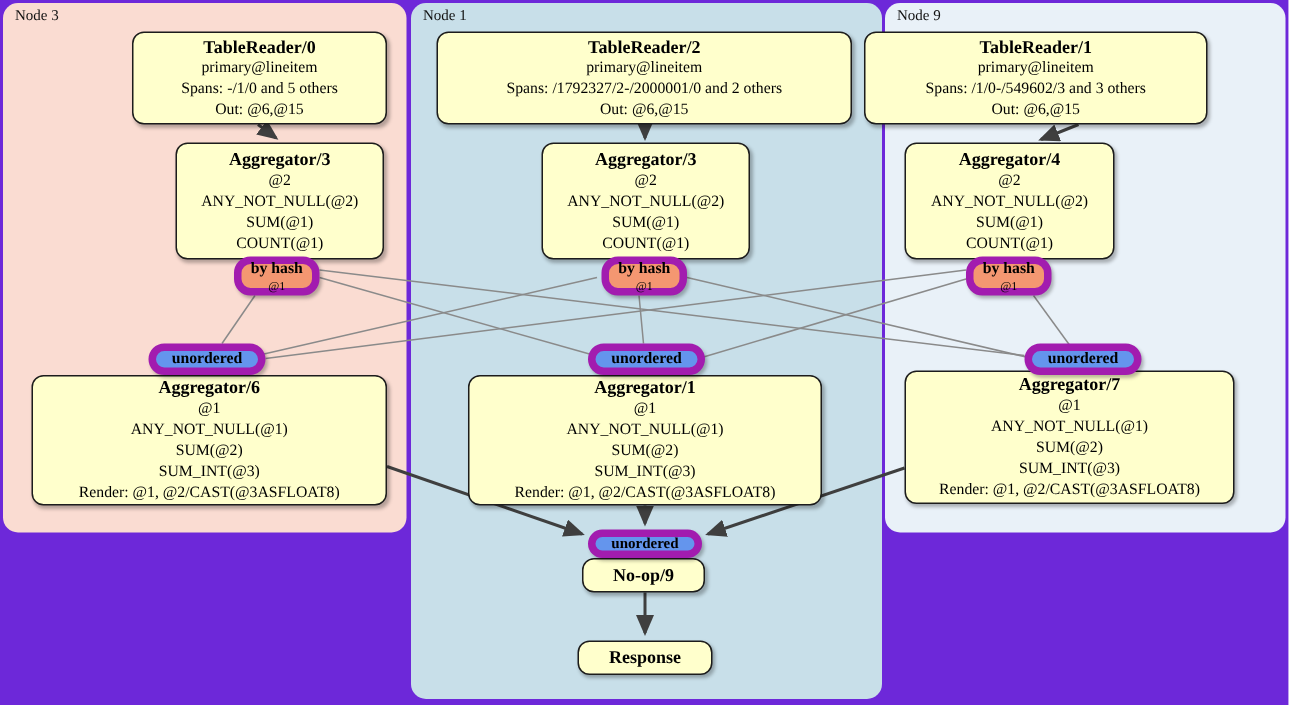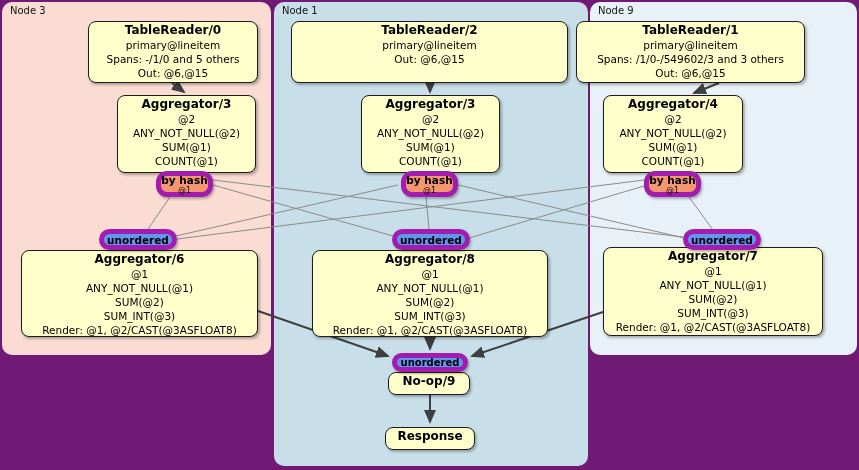--- a/index.html
+++ b/index.html
@@ -1,28 +1,28 @@
 <!DOCTYPE html>
 <html style="--node3-bg: #fadcd2; --node1-bg: #c8dfe9; --node2-bg: #e9f1f8; --box-bg: #ffffcc; --router-bg: #f49771; --merger-bg: #6495ed; --edge-thin: #8a8a8a; --edge-thick: #3f3f3f;"><head>
 <meta charset="utf-8">
 <style>
   * { box-sizing: border-box; }
   html,body { margin:0; padding:0; background:#ffffff;
     font-family:"DejaVu Sans","Liberation Sans",sans-serif; color:#000; }
-  .canvas { position:relative; width:859px; height:470px; background:#701a75; overflow:hidden; }
+  .canvas { position:relative; width:859px; height:470px; background:#6d28d9; overflow:hidden;font-family:Liberation Serif, serif; }
 
   .region { position:absolute; border-radius:10px; z-index:0; }
   .region-label { position:absolute; top:3px; left:8px; font-size:10px; color:#111; white-space:nowrap; }
 
   .edges { position:absolute; left:0; top:0; z-index:1; }
 
   .box { position:absolute; z-index:2; background:var(--box-bg,#ffffcc);
     border:1px solid #1c1c1c; border-radius:8px;
     box-shadow:1.5px 2px 2.5px rgba(0,0,0,0.28);
-    display:flex; flex-direction:column; align-items:center;
+    display:flex; flex-direction:column; justify-content:center; align-items:center;
     text-align:center; padding:1px 2px; }
   .box .title { font-weight:bold; font-size:12px; line-height:15px; white-space:nowrap; }
   .box .line  { font-size:10.5px; line-height:14px; white-space:nowrap; }
 
   .pill { position:absolute; z-index:3; border:5px solid #a21caf;
     box-shadow:1.5px 2px 2.5px rgba(0,0,0,0.28);
     display:flex; flex-direction:column; justify-content:center; align-items:center; }
   .router { background:var(--router-bg,#f49771); border-radius:11px; }
   .router .rlabel  { font-weight:bold; font-size:10.5px; line-height:12px; }
   .router .rstream { font-size:8px; line-height:9px; }
@@ -97,38 +97,39 @@
     <div class="line">@1</div>
     <div class="line">ANY_NOT_NULL(@1)</div>
     <div class="line">SUM(@2)</div>
     <div class="line">SUM_INT(@3)</div>
     <div class="line">Render: @1, @2/CAST(@3ASFLOAT8)</div>
   </div>
 
   <div class="box" style="left:291px;top:21px;width:277px;height:62px">
     <div class="title">TableReader/2</div>
     <div class="line">primary@lineitem</div>
+    <div class="line">Spans: /1792327/2-/2000001/0 and 2 others</div>
     <div class="line">Out: @6,@15</div>
   </div>
   <div class="box" style="left:361px;top:95px;width:139px;height:78px">
     <div class="title">Aggregator/3</div>
     <div class="line">@2</div>
     <div class="line">ANY_NOT_NULL(@2)</div>
     <div class="line">SUM(@1)</div>
     <div class="line">COUNT(@1)</div>
   </div>
   <div class="pill router" style="left:401px;top:171px;width:57px;height:26px">
     <span class="rlabel">by hash</span>
     <span class="rstream">@1</span>
   </div>
   <div class="pill merger" style="left:392px;top:229px;width:78px;height:21px">
     <span>unordered</span>
   </div>
   <div class="box" style="left:312px;top:250px;width:236px;height:87px">
-    <div class="title">Aggregator/8</div>
+    <div class="title">Aggregator/1</div>
     <div class="line">@1</div>
     <div class="line">ANY_NOT_NULL(@1)</div>
     <div class="line">SUM(@2)</div>
     <div class="line">SUM_INT(@3)</div>
     <div class="line">Render: @1, @2/CAST(@3ASFLOAT8)</div>
   </div>
 
   <div class="box" style="left:576px;top:21px;width:229px;height:62px">
     <div class="title">TableReader/1</div>
     <div class="line">primary@lineitem</div>

